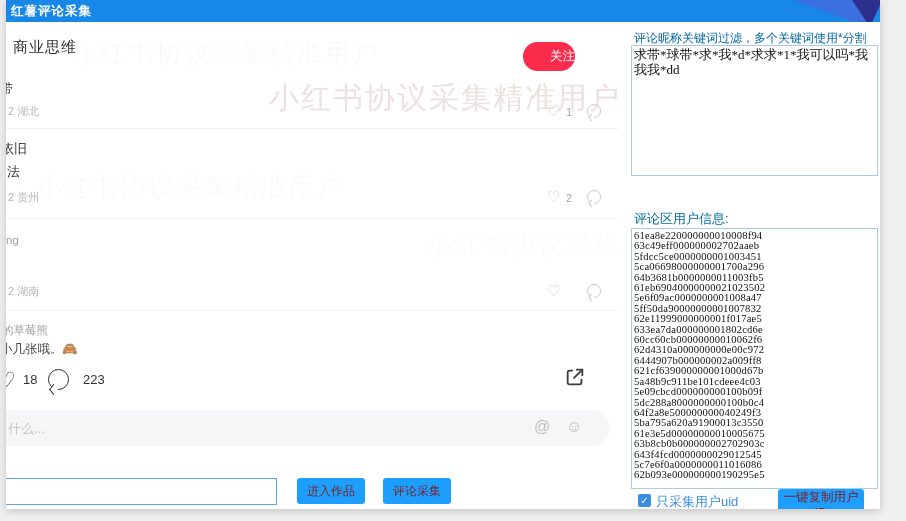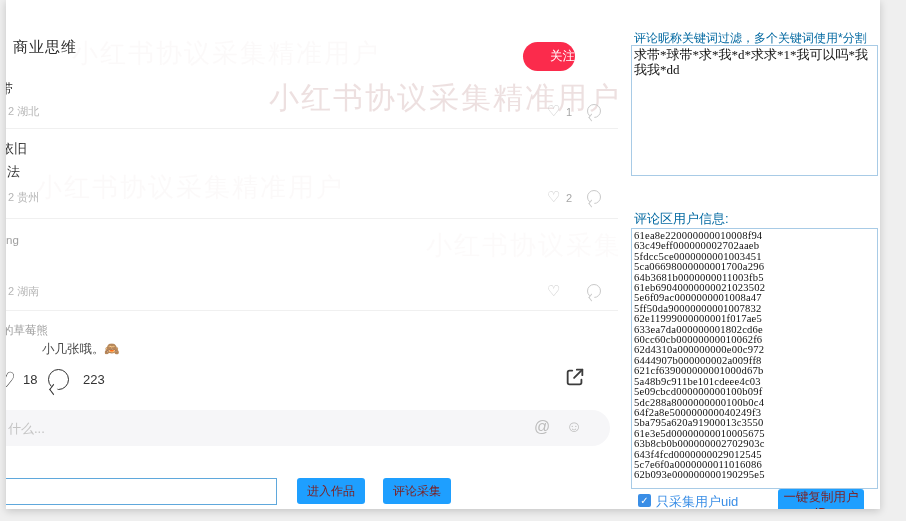--- a/index.html
+++ b/index.html
@@ -65,20 +65,27 @@
               border-radius:2px; color:#fff; font-size:10px; line-height:13px; text-align:center; cursor:pointer; }
   .cb-label { position:absolute; left:32px; top:471px; font-size:13px; color:#3a8ee6; cursor:pointer; }
   .btn-copy { left:134px; top:467px; width:86px; height:24px; font-size:12.5px; }
 </style>
 </head>
 <body>
 
 <div class="stage">
   <div class="window">
 
+    <div class="titlebar">
+      <span class="title">红薯评论采集</span>
+      <svg class="ribbon" viewBox="0 0 88 27" preserveAspectRatio="none">
+        <polygon points="0,0 60,0 78,27" fill="#3a6fe0"></polygon>
+        <polygon points="60,0 88,0 88,5 78,27" fill="#2c2f8e"></polygon>
+      </svg>
+    </div>
 
     <div class="left">
       <div class="wm main">小红书协议采集精准用户</div>
       <div class="wm f1">小红书协议采集精准用户</div>
       <div class="wm f2">小红书协议采集精准用户</div>
       <div class="wm f3">小红书协议采集精准用户</div>
 
       <div class="post-title">商业思维</div>
       <div class="follow">关注</div>
 
@@ -97,21 +104,21 @@
       <span class="bubble" style="left:581px; top:168px;"></span>
       <div class="divider" style="top:196px;"></div>
 
       <div class="c-user" style="left:0px; top:212px;">ng</div>
       <div class="c-meta" style="left:2px; top:262px;">2 湖南</div>
       <span class="heart" style="left:541px; top:261px;">♡</span>
       <span class="bubble" style="left:581px; top:262px;"></span>
       <div class="divider" style="top:288px;"></div>
 
       <div class="c-user" style="left:-4px; top:301px;">的草莓熊</div>
-      <div class="c-text" style="left:-6px; top:319px; font-size:12.5px; color:#4a4a4a;padding-left:42px;">小几张哦。🙈</div>
+      <div class="c-text" style="left:-6px; top:319px; font-size:12.5px; color:#4a4a4a;">小几张哦。🙈</div>
 
       <span class="stat-heart">♡</span>
       <span class="stat-num" style="left:17px; top:350px;">18</span>
       <span class="bubble big" style="left:42px; top:347px;"></span>
       <span class="stat-num" style="left:77px; top:350px;">223</span>
       <svg class="ext-link" viewBox="0 0 24 24" fill="none" stroke="#3c3c3c" stroke-width="2" stroke-linecap="round" stroke-linejoin="round">
         <path d="M9 5 H6 a2 2 0 0 0 -2 2 v11 a2 2 0 0 0 2 2 h11 a2 2 0 0 0 2 -2 v-3"></path>
         <path d="M14 4 h6 v6"></path>
         <path d="M20 4 L11 13"></path>
       </svg>

